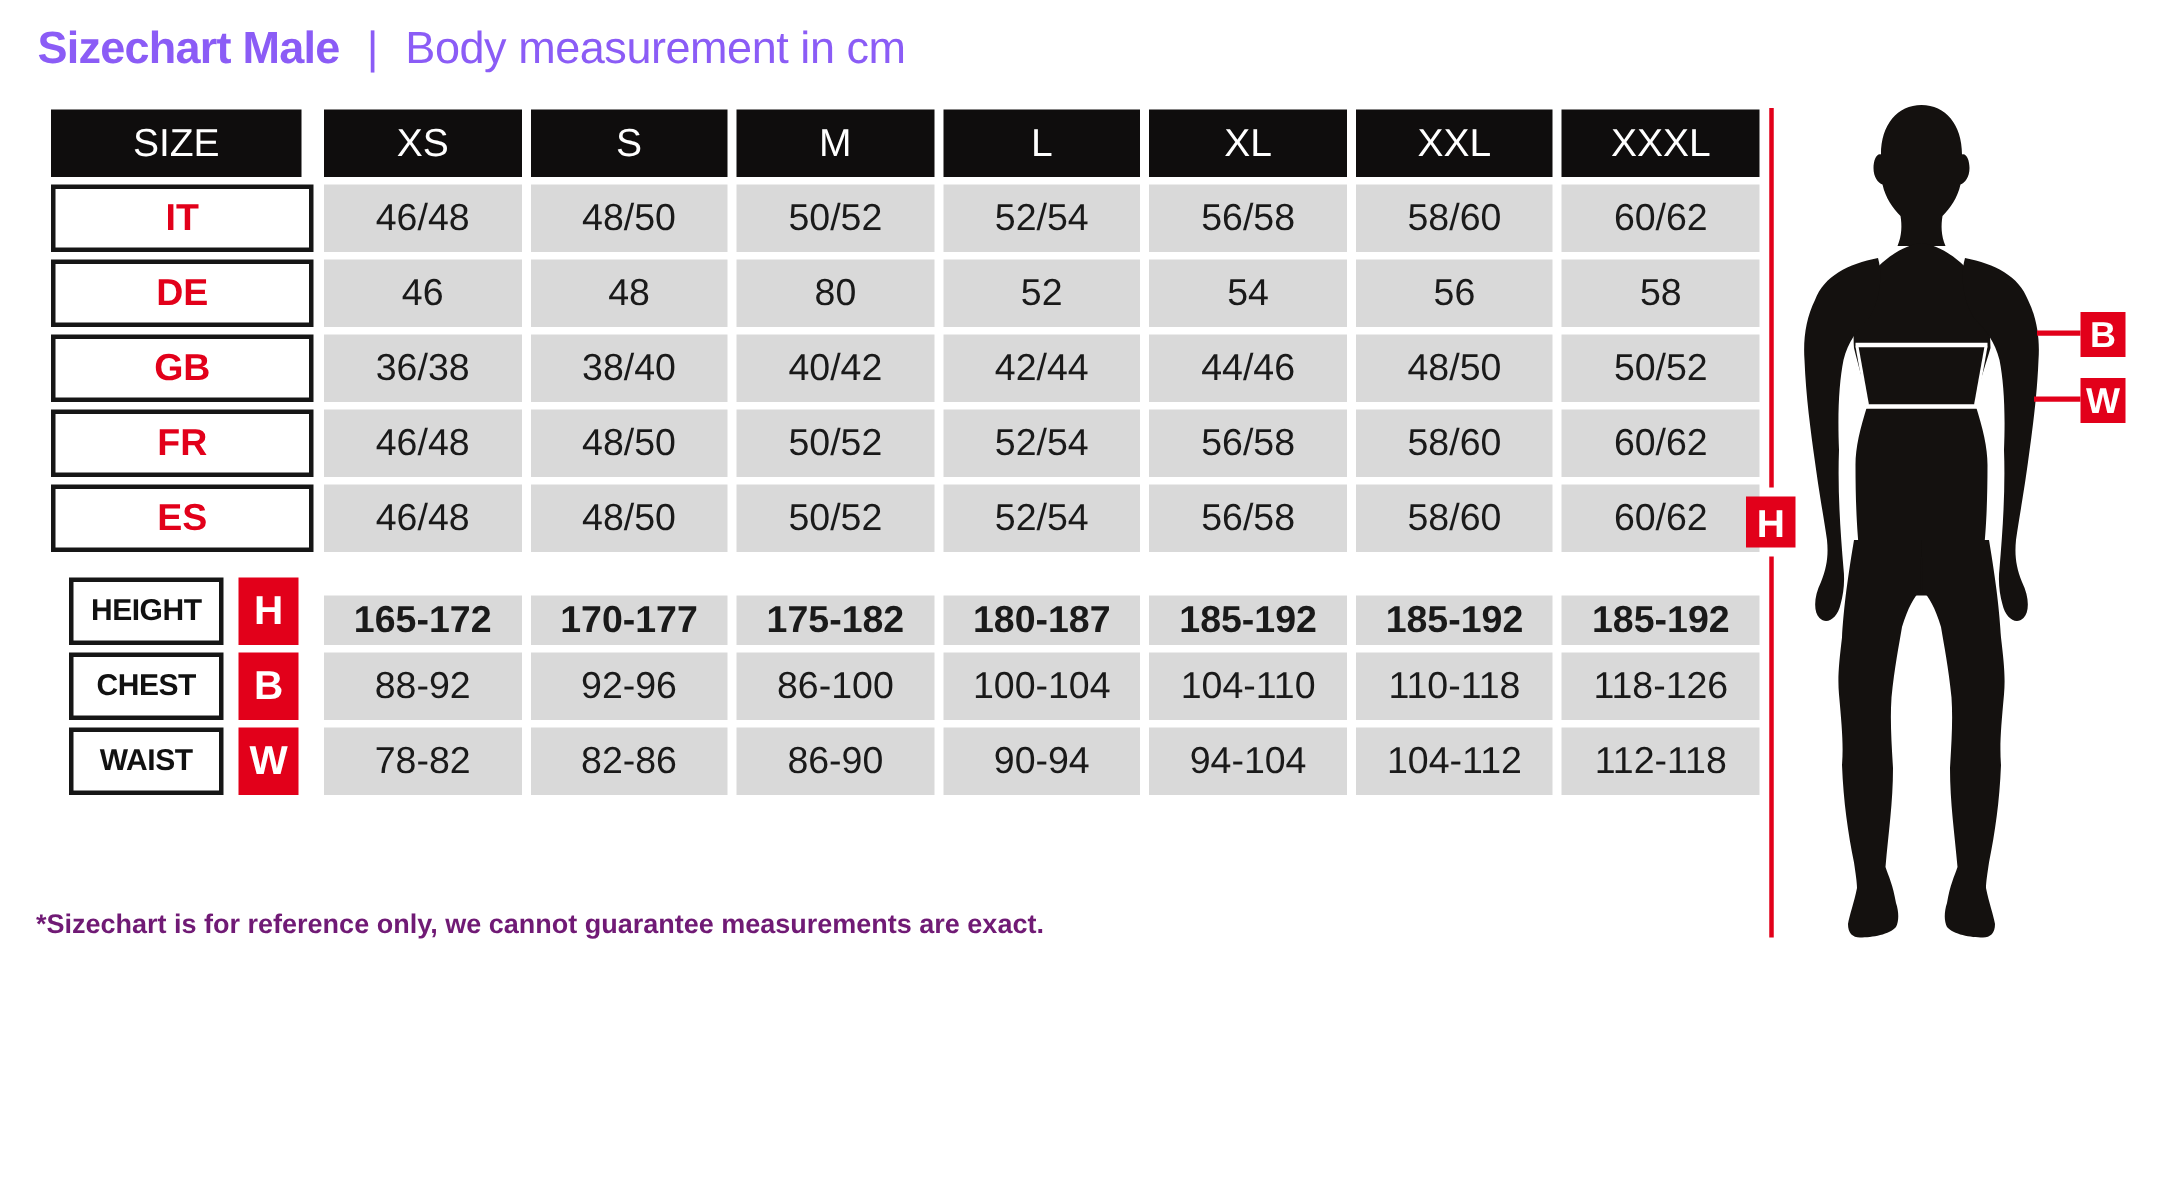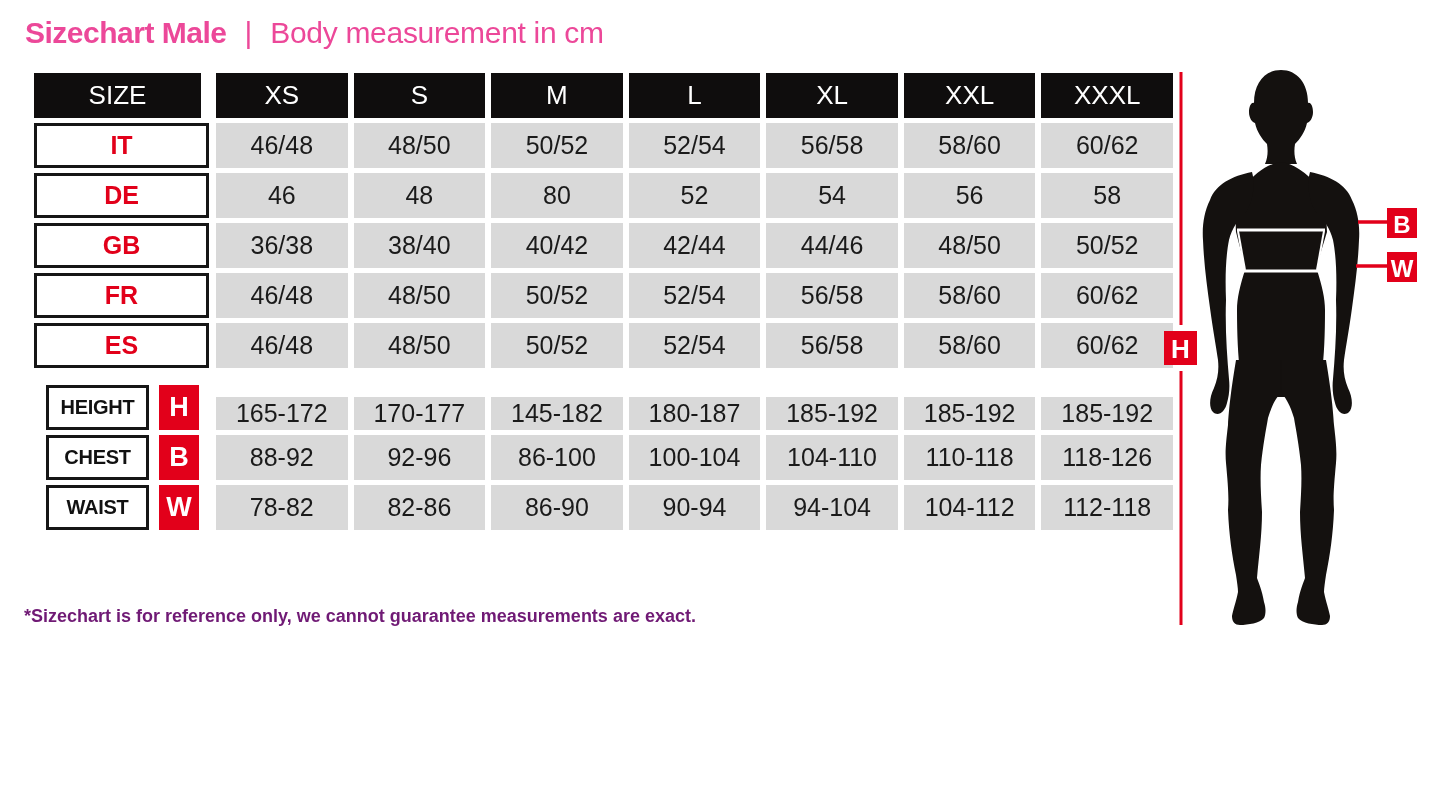--- a/index.html
+++ b/index.html
@@ -1,41 +1,41 @@
 <!DOCTYPE html>
 <html style="--red: #e2001a; --cell_gray: #d9d9d9; --box_black: #0f0d0d; --text_black: #1a1a1a; --silhouette: #14110f;"><head>
 <meta charset="utf-8">
 <style>
   html,body{margin:0;padding:0;background:#fff;}
   .page{position:relative;width:1441px;height:795px;background:#ffffff;overflow:hidden;
         font-family:"Liberation Sans","DejaVu Sans",sans-serif;color:#1a1a1a;}
 
   
-  .title{position:absolute;left:25px;top:16px;display:flex;align-items:baseline;font-size:30px;color:#ec4899;}
+  .title{position:absolute;left:25px;top:16px;display:flex;align-items:baseline;font-size:30px;color:#8b5cf6;}
   .t-main{font-weight:bold;letter-spacing:-0.5px;}
   .t-sep{margin:0 18px;font-weight:400;}
   .t-sub{font-weight:400;letter-spacing:-0.3px;}
 
   
   .grid{position:absolute;left:34px;width:1139px;display:grid;
         grid-template-columns:176px repeat(7,1fr);column-gap:6px;row-gap:5px;grid-auto-rows:45px;}
   .grid-a{top:73px;}
   .grid-b{top:385px;}
 
   .hdr{background:var(--box_black,#0f0d0d);color:#fff;font-size:26px;
        display:flex;align-items:center;justify-content:center;}
   .corner{margin-right:9px;}
 
   .country{background:#fff;border:3px solid #161616;box-sizing:border-box;margin-right:1px;
            color:var(--red,#e2001a);font-weight:bold;font-size:25px;
            display:flex;align-items:center;justify-content:center;}
 
   .cell{background:var(--cell_gray,#d9d9d9);color:var(--text_black,#1a1a1a);font-size:25px;
         display:flex;align-items:center;justify-content:center;}
-  .cell.bold{font-weight:normal;margin-top:12px;}
+  .cell.bold{font-weight:bold;margin-top:12px;}
 
   .mwrap{display:flex;gap:10px;padding-right:11px;padding-left:12px;}
   .mlabel{flex:1;background:#fff;border:3px solid #161616;box-sizing:border-box;
           color:#111;font-weight:bold;font-size:20px;letter-spacing:-0.3px;
           display:flex;align-items:center;justify-content:center;}
   .marker{width:40px;background:var(--red,#e2001a);color:#fff;font-weight:bold;font-size:27px;
           display:flex;align-items:center;justify-content:center;}
 
   
   .footnote{position:absolute;left:24px;top:606px;font-size:18px;font-weight:bold;color:#701a75;}
@@ -111,21 +111,21 @@
     <div class="cell">60/62</div>
   </div>
 
   <div class="grid grid-b">
     <div class="mwrap">
       <div class="mlabel">HEIGHT</div>
       <div class="marker">H</div>
     </div>
     <div class="cell bold">165-172</div>
     <div class="cell bold">170-177</div>
-    <div class="cell bold">145-182</div>
+    <div class="cell bold">175-182</div>
     <div class="cell bold">180-187</div>
     <div class="cell bold">185-192</div>
     <div class="cell bold">185-192</div>
     <div class="cell bold">185-192</div>
 
     <div class="mwrap">
       <div class="mlabel">CHEST</div>
       <div class="marker">B</div>
     </div>
     <div class="cell">88-92</div>

